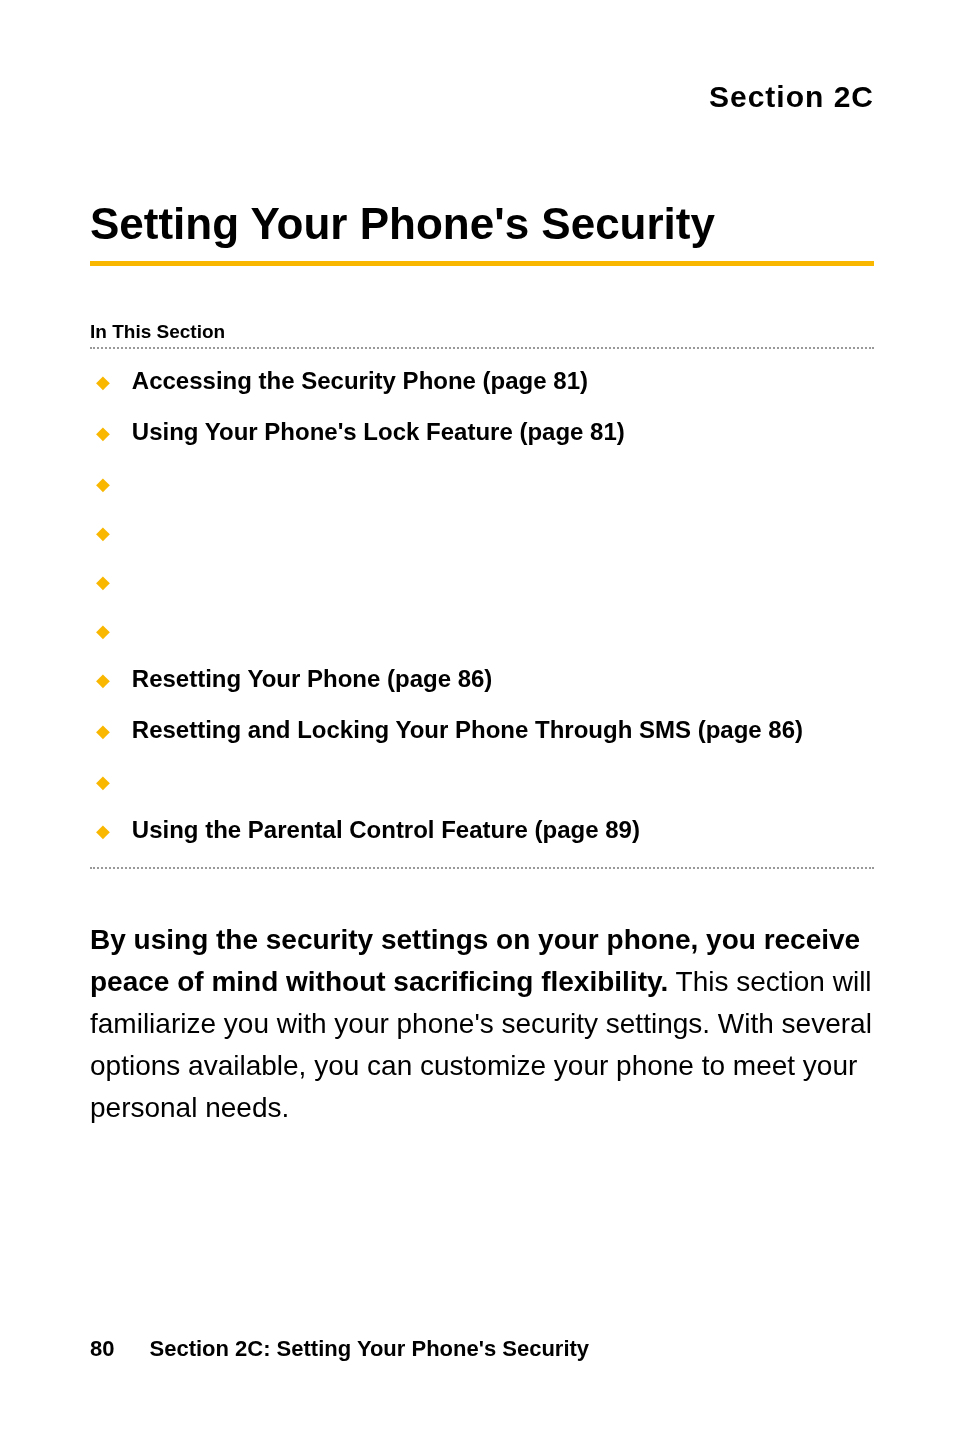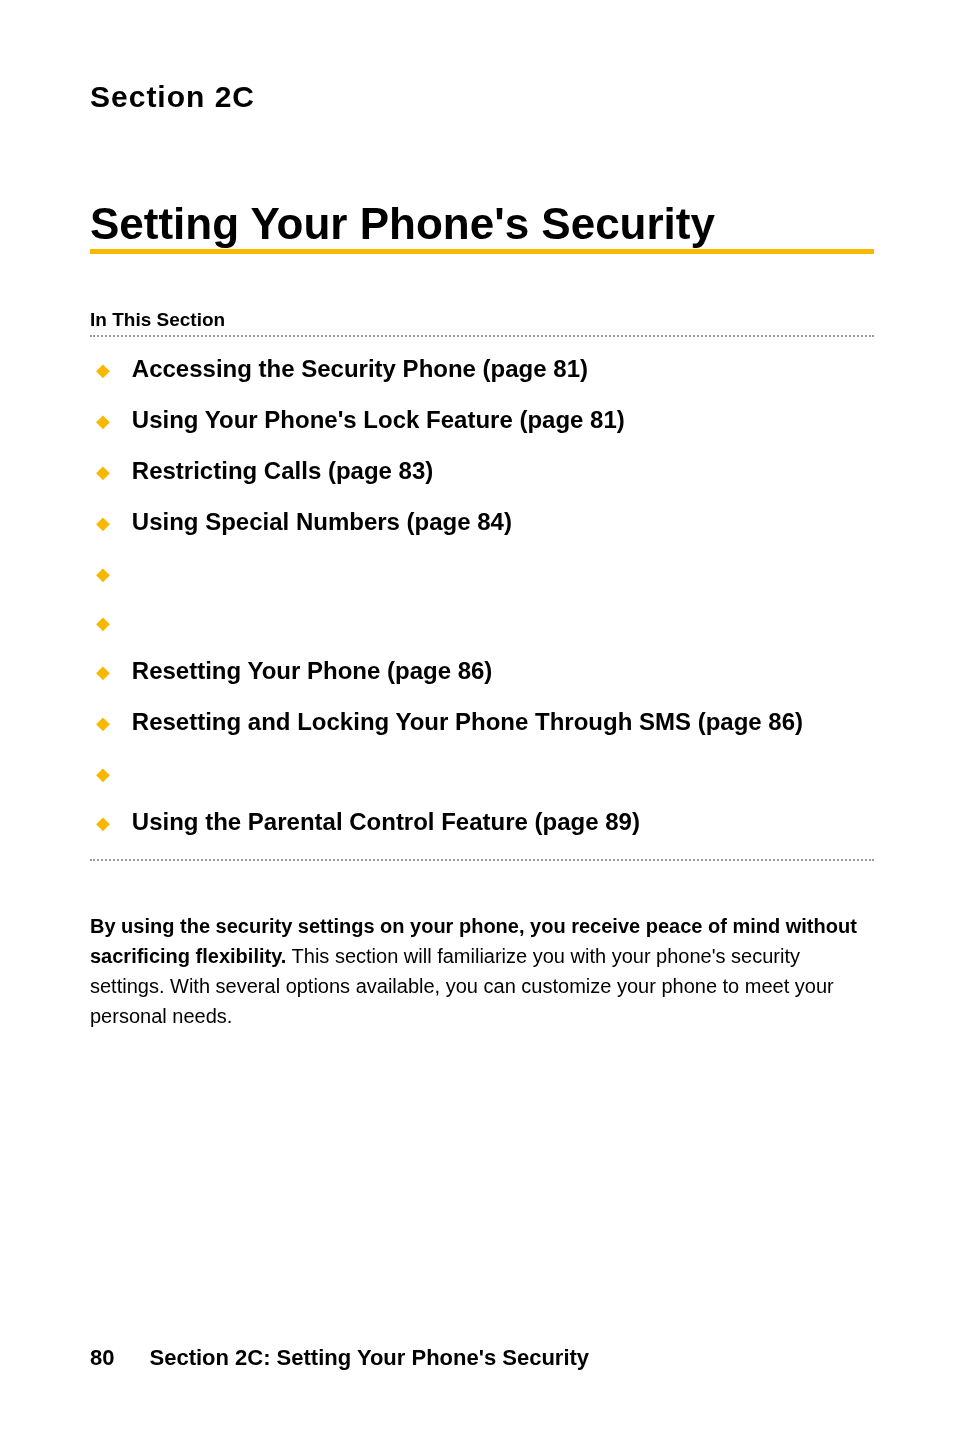--- a/index.html
+++ b/index.html
@@ -12,32 +12,33 @@
       width: 954px;
       height: 1431px;
       background: #ffffff;
       font-family: Georgia, 'Times New Roman', serif;
       padding: 80px 80px 50px 90px;
       color: #000000;
       position: relative;
     }
     
     .section-label {
-      text-align: left;
+      text-align: right;
       font-size: 30px;
       font-weight: bold;
       letter-spacing: 1px;
       margin-bottom: 85px;
       font-family: 'Segoe UI', Arial, sans-serif;
     }
     
     .main-title {
       font-size: 44px;
       font-weight: bold;
       font-family: 'Segoe UI', Arial, sans-serif;
+      padding-bottom: 12px;
       border-bottom: 5px solid #f9b700;
       margin-bottom: 55px;
     }
     
     .subsection-title {
       font-size: 19px;
       font-weight: bold;
       font-family: 'Segoe UI', Arial, sans-serif;
       margin-bottom: 4px;
     }
@@ -77,33 +78,33 @@
     
     .toc-title {
       font-weight: bold;
     }
     
     .toc-page {
       font-weight: bold;
     }
     
     .body-paragraph {
-      font-size: 20px;
+      font-size: 28px;
       line-height: 1.5;
       font-family: 'Segoe UI', Arial, sans-serif;
       margin-top: 10px;
     }
     
     .body-bold {
       font-weight: bold;
     }
     
     .footer {
       position: absolute;
-      bottom: 60px;
+      bottom: 69px;
       left: 90px;
       font-size: 22px;
       font-weight: bold;
       font-family: 'Segoe UI', Arial, sans-serif;
     }
     
     .footer-page {
       margin-right: 35px;
     }
   </style>
@@ -121,25 +122,23 @@
   <li class="toc-item">
     <span class="bullet">◆</span>
     <span><span class="toc-title">Accessing the Security Phone</span><span class="toc-page"> (page 81)</span></span>
   </li>
   <li class="toc-item">
     <span class="bullet">◆</span>
     <span><span class="toc-title">Using Your Phone's Lock Feature</span><span class="toc-page"> (page 81)</span></span>
   </li>
   <li class="toc-item">
     <span class="bullet">◆</span>
-    <span><span class="toc-title">Restricting Calls</span><span class="toc-page"> (page 83)</span></span>
   </li>
   <li class="toc-item">
     <span class="bullet">◆</span>
-    <span><span class="toc-title">Using Special Numbers</span><span class="toc-page"> (page 84)</span></span>
   </li>
   <li class="toc-item">
     <span class="bullet">◆</span>
   </li>
   <li class="toc-item">
     <span class="bullet">◆</span>
   </li>
   <li class="toc-item">
     <span class="bullet">◆</span>
     <span><span class="toc-title">Resetting Your Phone</span><span class="toc-page"> (page 86)</span></span>

